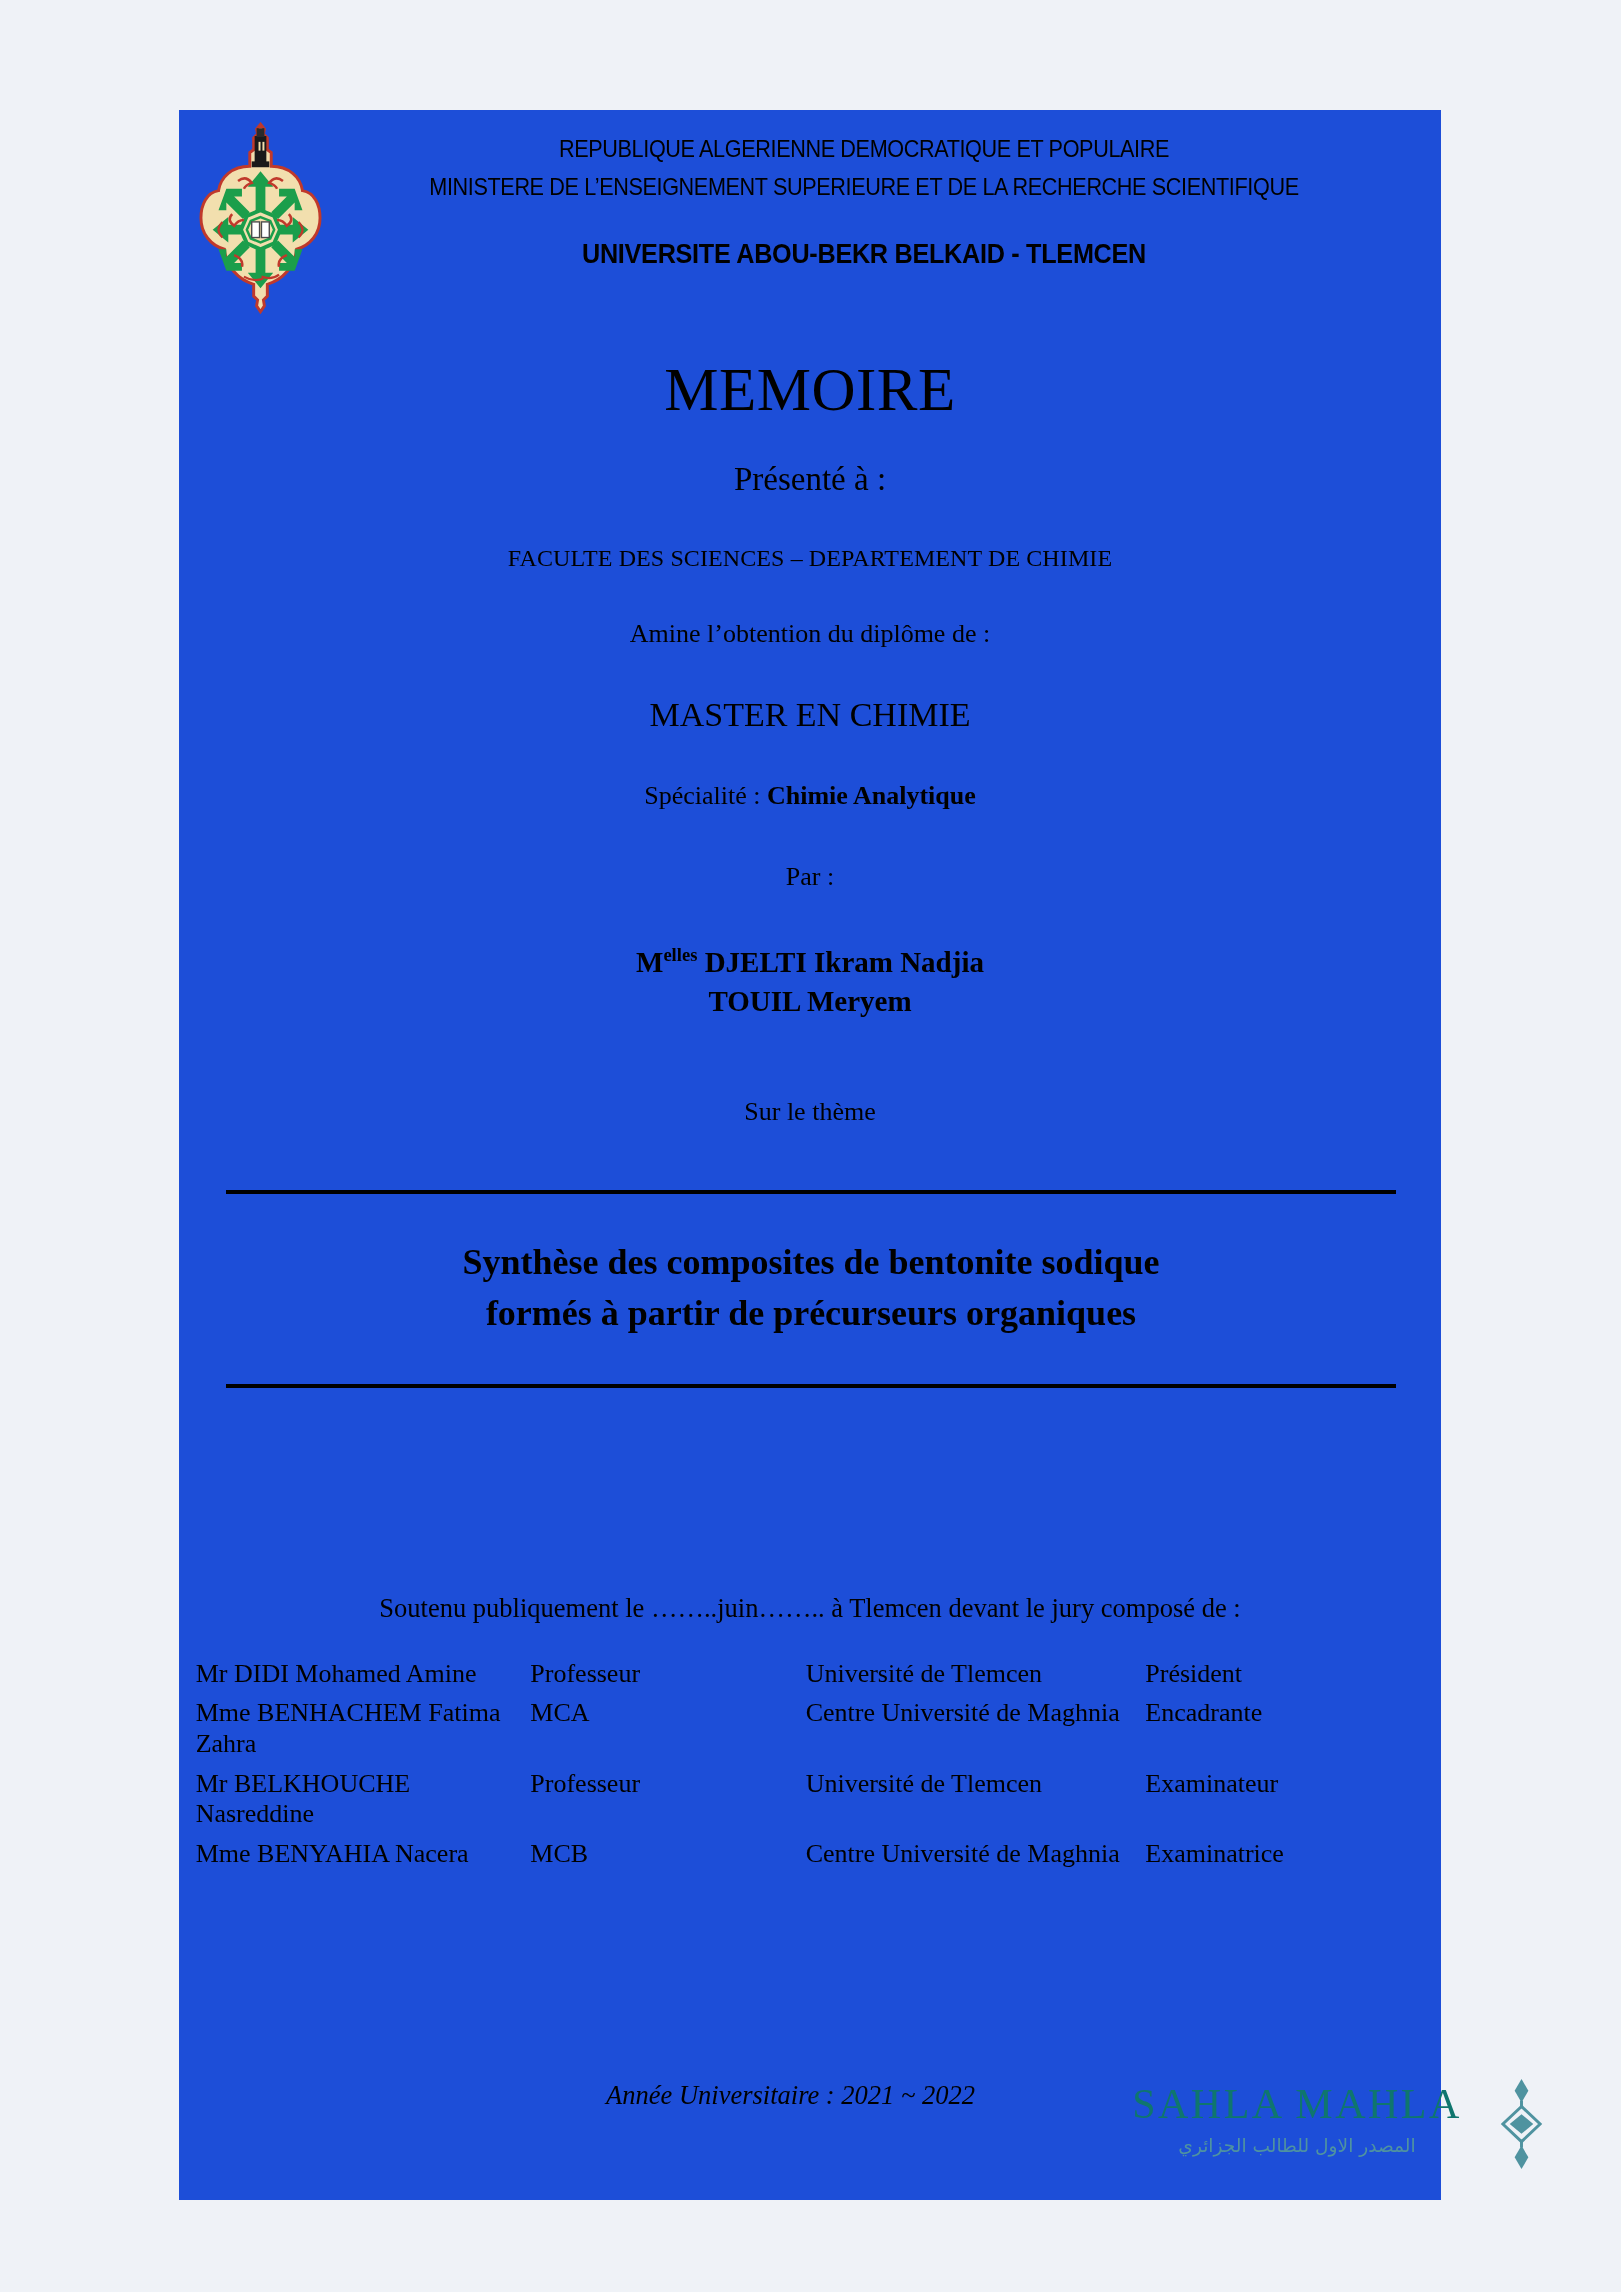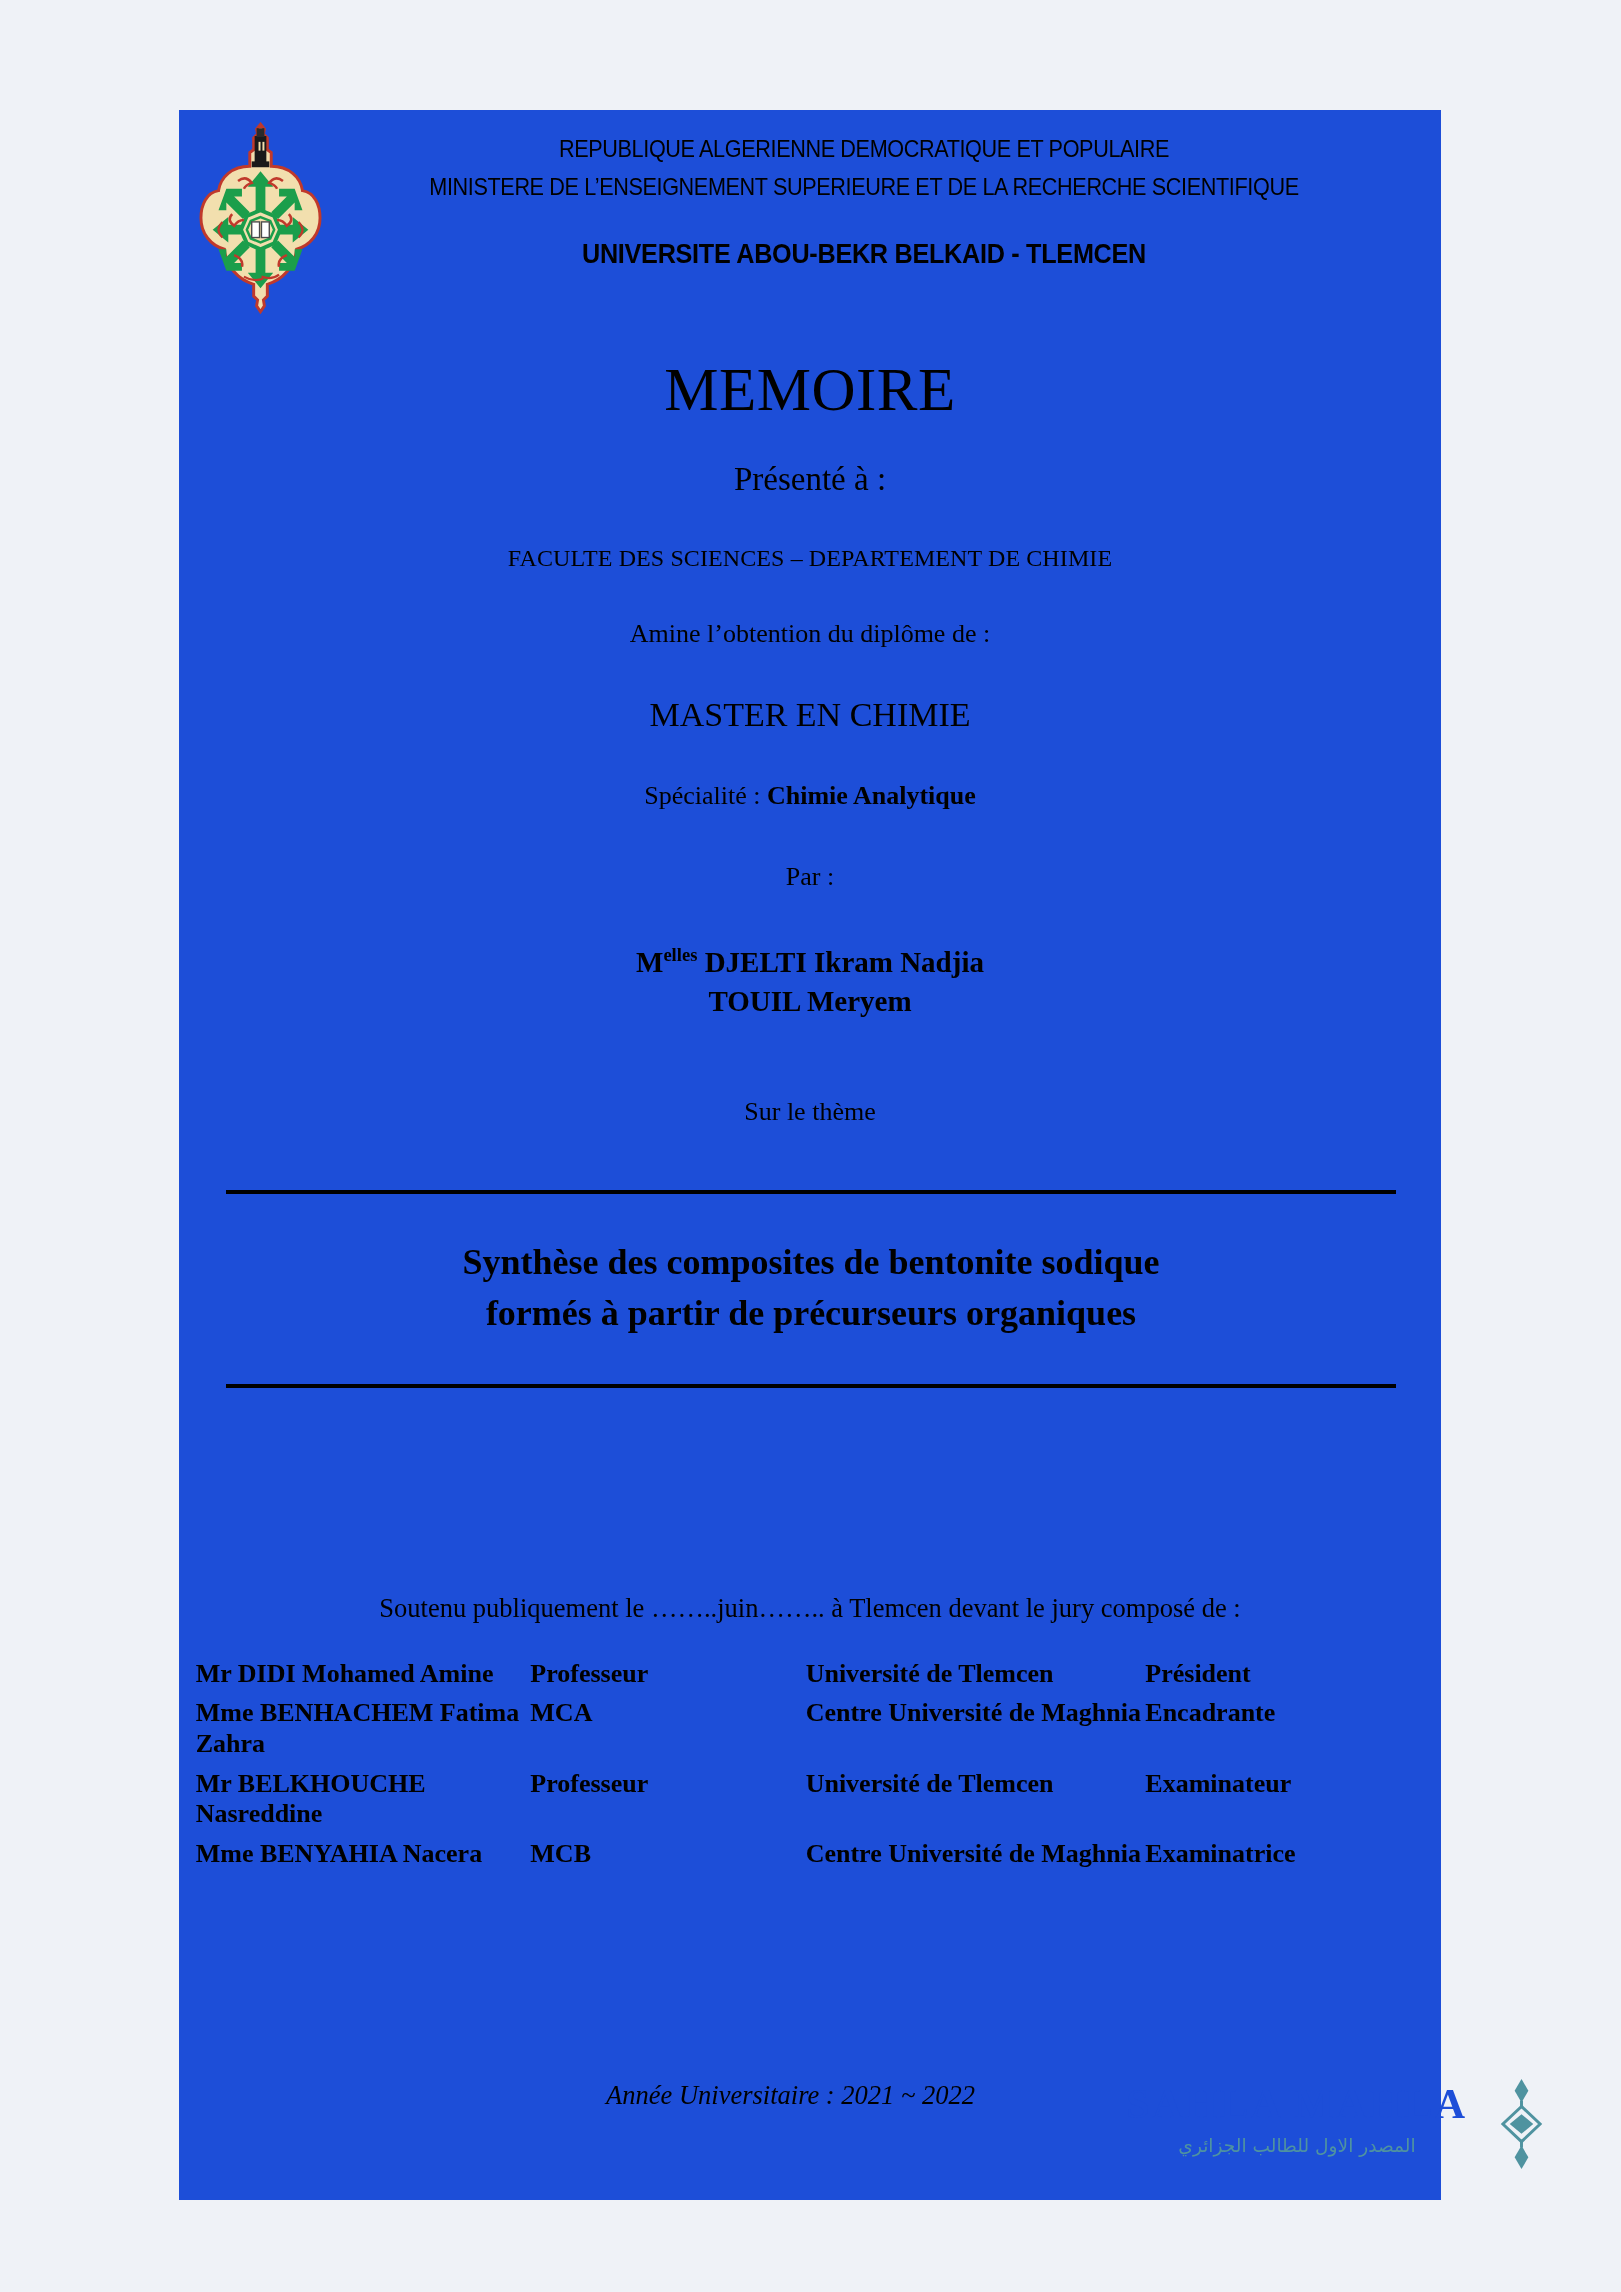--- a/index.html
+++ b/index.html
@@ -173,21 +173,20 @@
     top: 1549px;
     width: 1225px;
     border-collapse: collapse;
   }
   .jury td {
     font-size: 26px;
     line-height: 1.18;
     color: #000;
     vertical-align: top;
     padding: 0 0 8.8px 0;
-    font-weight: bold;
   }
   .jury td.c-name  { width: 333px; }
   .jury td.c-grade { width: 274px; }
   .jury td.c-inst  { width: 338px; }
   .jury td.c-role  { width: 274px; }
 
   
   .annee {
     position: absolute;
     left: 0;
@@ -211,23 +210,22 @@
   .wm-text {
     position: absolute;
     left: 0; top: 0;
     width: 372px;
     text-align: center;
   }
   .wm-main {
     font-family: "Liberation Serif", serif;
     font-size: 42px;
     letter-spacing: 2.5px;
-    color: #1d4ed8;
+    color: #0f766e;
     line-height: 1.0;
-    font-weight: bold;
   }
   .wm-sub {
     font-family: "DejaVu Sans", sans-serif;
     font-size: 18.6px;
     color: #4f93a0;
     direction: rtl;
     margin-top: 9.8px;
     letter-spacing: 0px;
   }
   .wm-mark {

